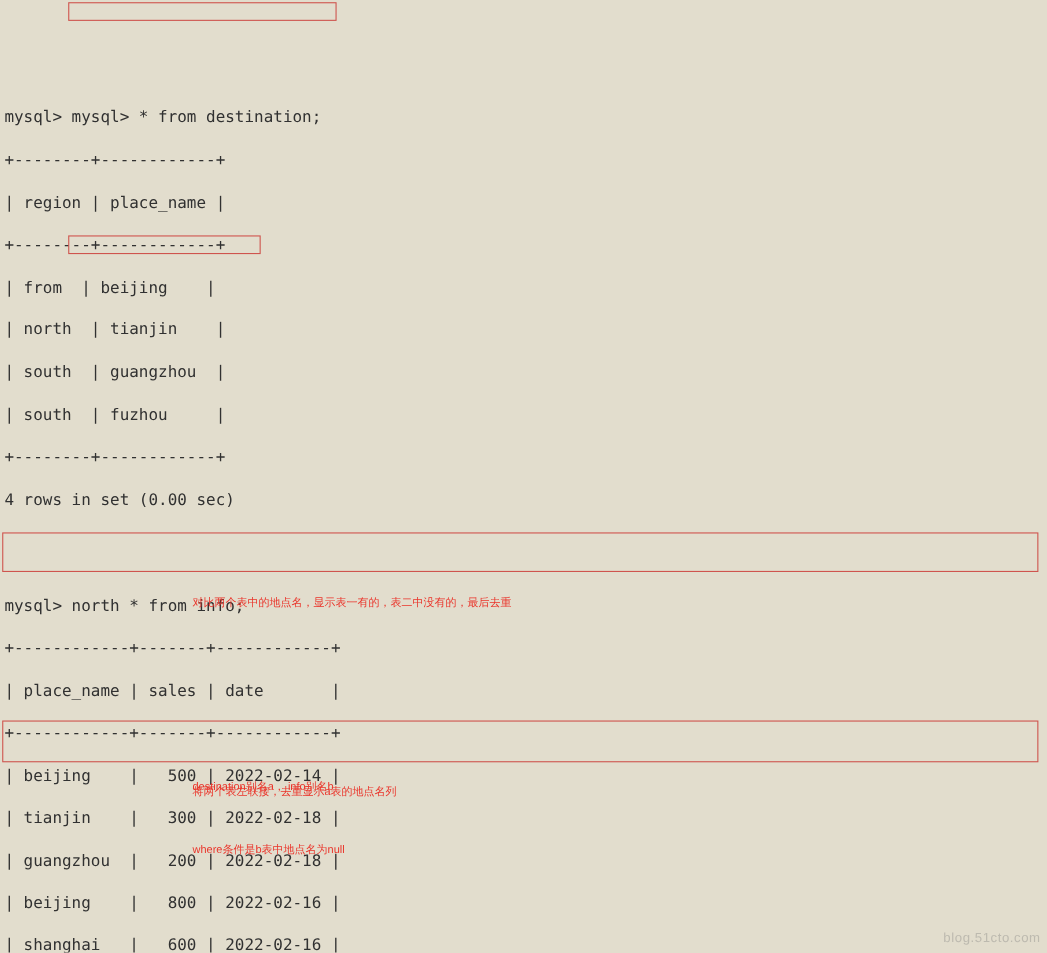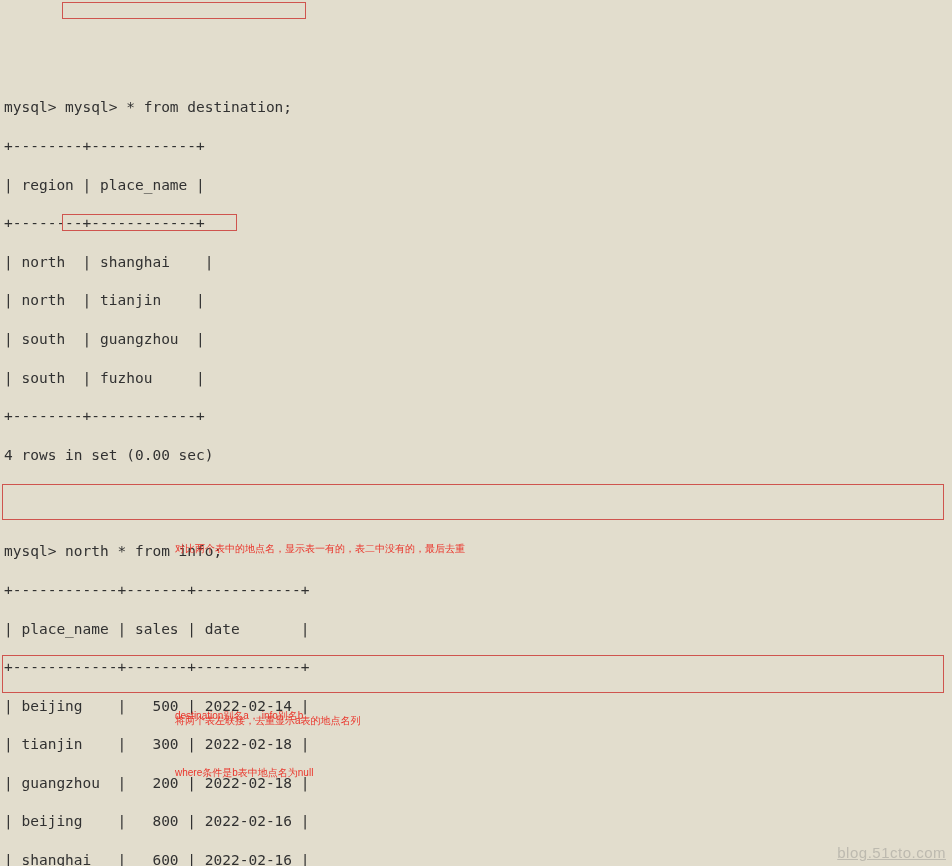--- a/index.html
+++ b/index.html
@@ -60,37 +60,36 @@
       font-family: "Microsoft YaHei", "SimSun", sans-serif;
       font-size: 10px;
       line-height: 21px;
       white-space: nowrap;
     }
     .watermark {
       position: absolute;
       right: 6px;
       bottom: 4px;
       font-family: sans-serif;
-      font-size: 15px;
+      font-size: 12px;
       color: rgba(120,120,120,0.35);
       letter-spacing: 0.5px;
-      text-decoration: underline;
     }
   </style>
 </head>
 <body>
 
 
 
 
 <span class="line"><span>mysql&gt; </span><span>mysql&gt; * from destination;</span></span>
 <span class="line">+--------+------------+</span>
 <span class="line">| region | place_name |</span>
 <span class="line">+--------+------------+</span>
-<span class="line">| north  | shanghai    |</span>
+<span class="line">| from  | beijing    |</span>
 <span class="line">| north  | tianjin    |</span>
 <span class="line">| south  | guangzhou  |</span>
 <span class="line">| south  | fuzhou     |</span>
 <span class="line">+--------+------------+</span>
 <span class="line">4 rows in set (0.00 sec)</span>
 <span class="line"></span>
 
 <span class="line"><span>mysql&gt; </span><span>north * from info;</span></span>
 <span class="line">+------------+-------+------------+</span>
 <span class="line">| place_name | sales | date       |</span>

